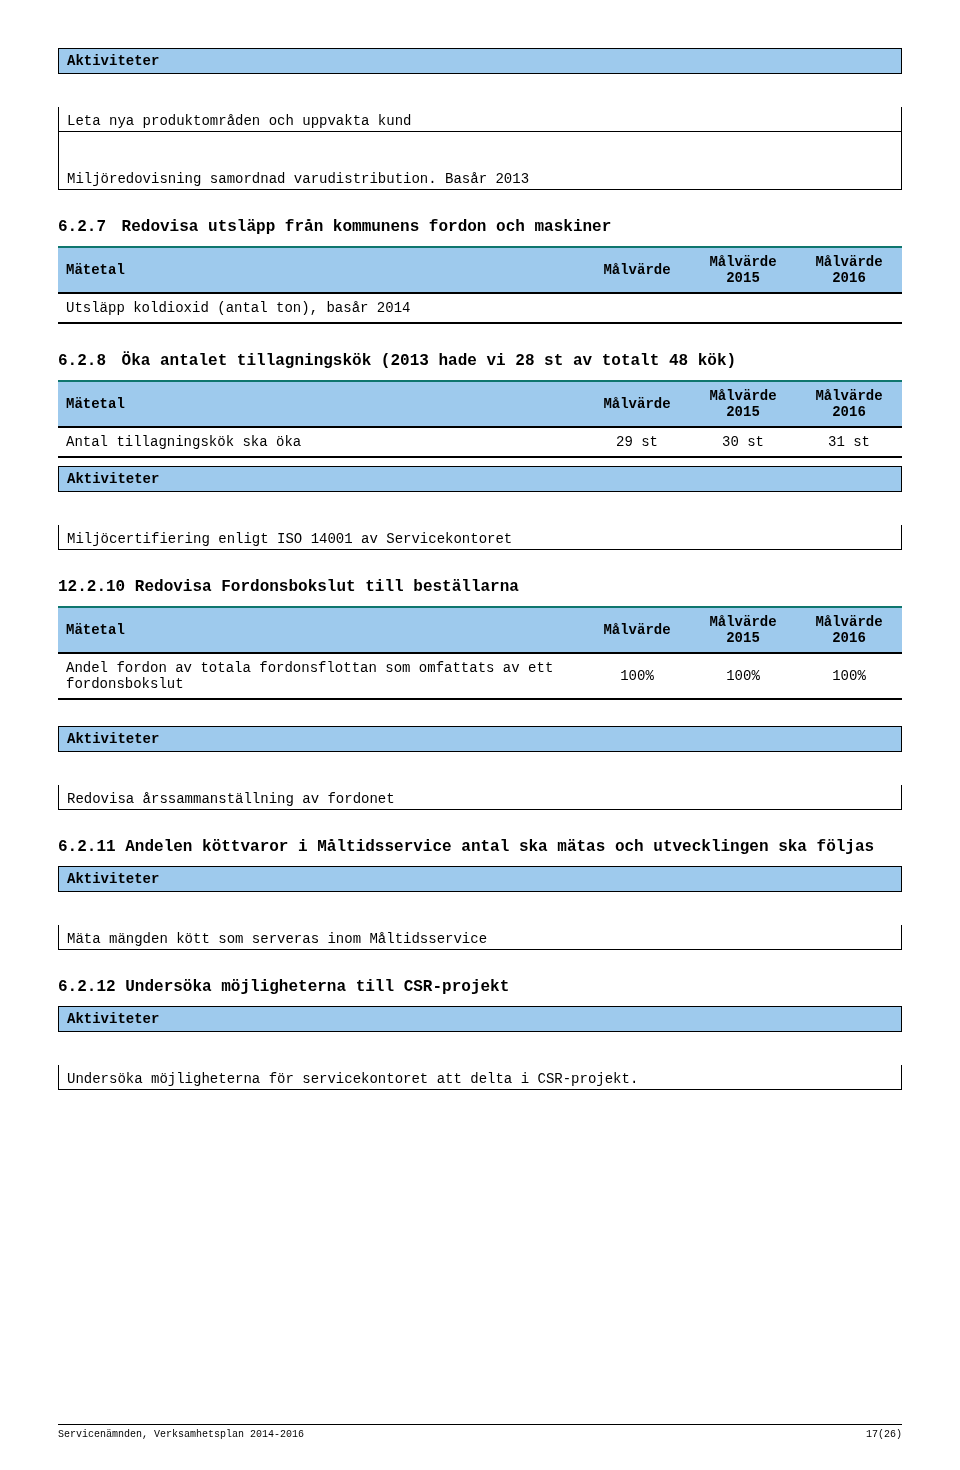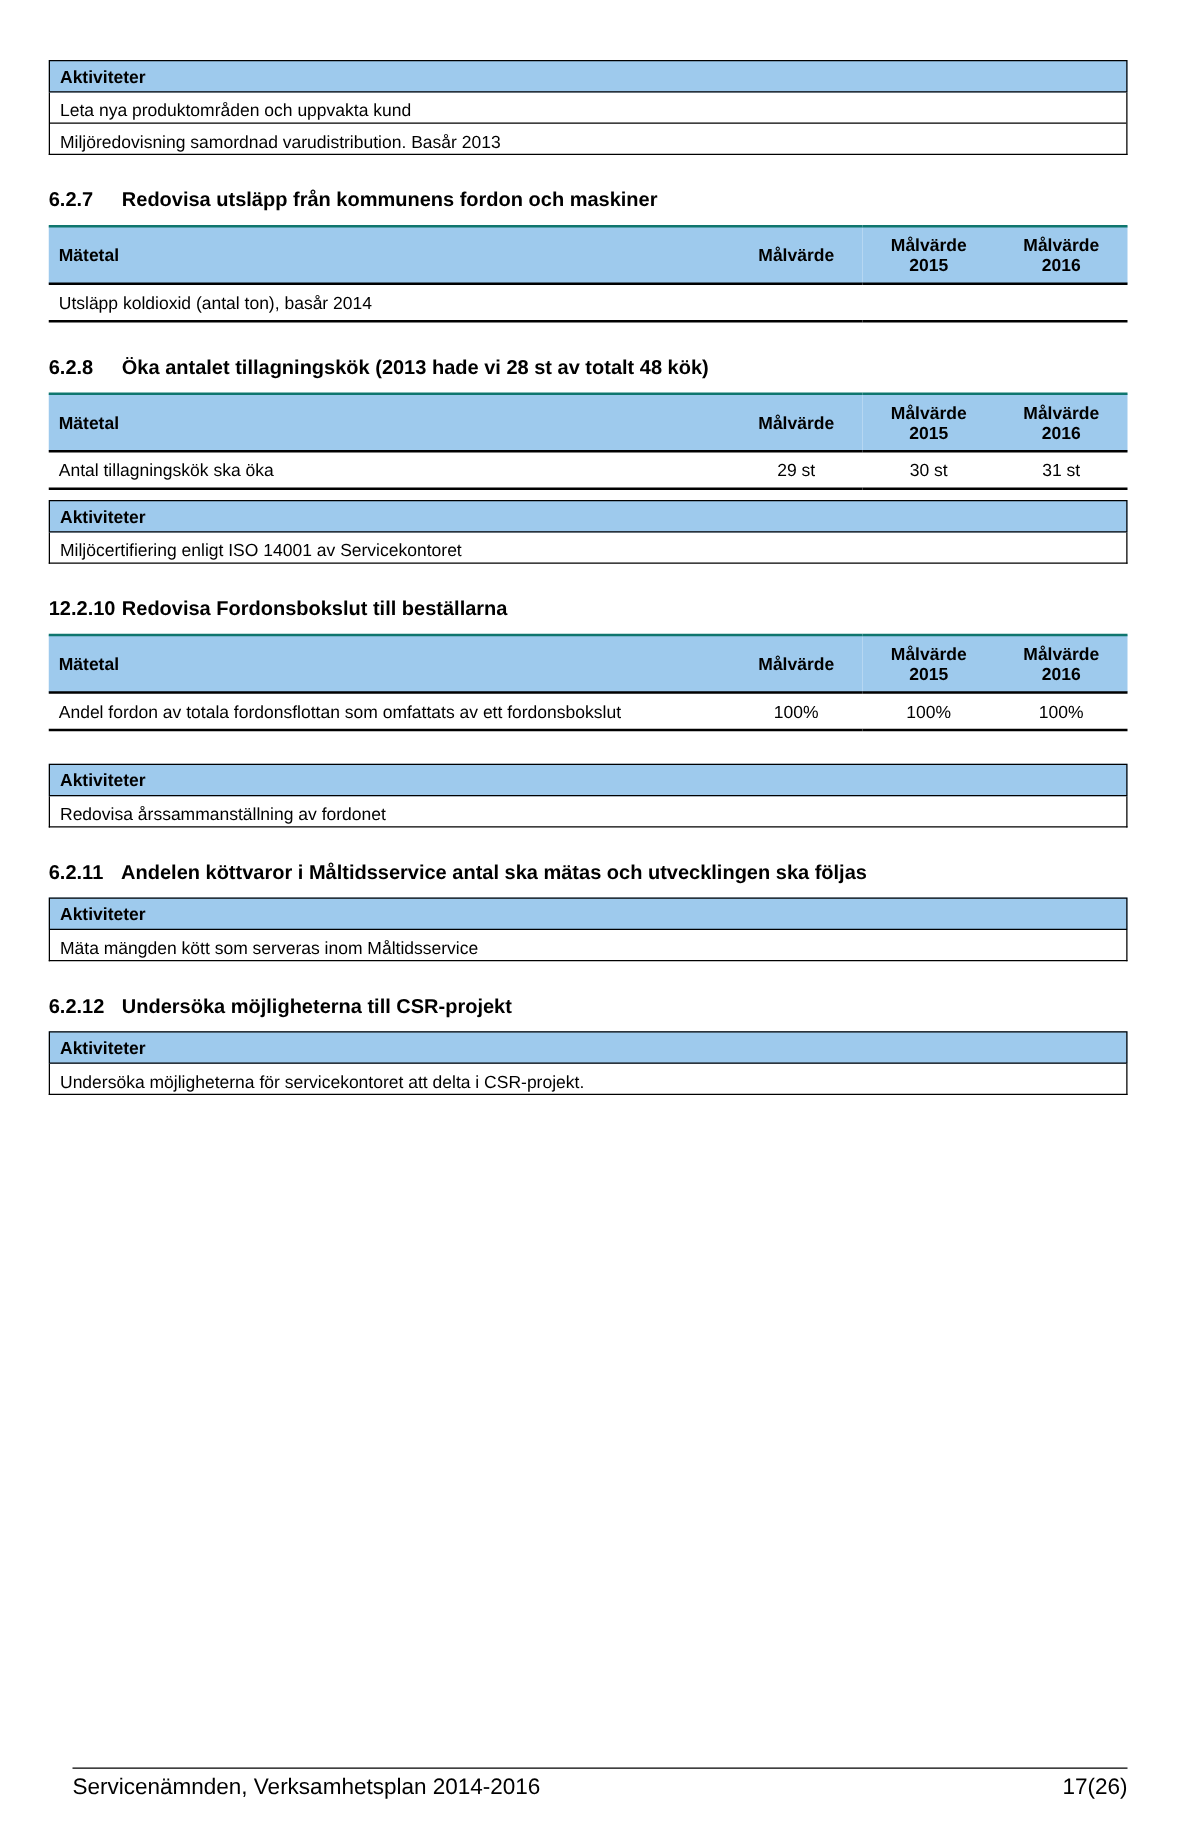--- a/index.html
+++ b/index.html
@@ -4,36 +4,38 @@
 <style>
   html, body {
     margin: 0;
     padding: 0;
     background: #fff;
     font-family: Arial, Helvetica, sans-serif;
     color: #000;
     width: 960px;
   }
   .page {
-    padding: 40px 58px 0 39px;
+    padding: 40px 58px 0 58px;
     box-sizing: border-box;
     min-height: 1470px;
     position: relative;
+    font-family: Liberation Mono, monospace;
   }
   .blue-header-box {
     background: #9ecaed;
     border: 1px solid #000;
     padding: 4px 8px;
     font-weight: bold;
     font-size: 14px;
   }
   .activity-text {
     padding: 6px 8px 2px 8px;
     font-size: 14px;
     border-bottom: 1px solid #000;
+    margin-top: 33px;
   }
   .activity-text:last-child {
     border-bottom: none;
   }
   .activity-body {
     border: 1px solid #000;
     border-top: none;
   }
   .section-heading {
     font-size: 16px;
@@ -70,21 +72,21 @@
   table.metrics tbody td.num {
     text-align: center;
   }
   .activity-block { margin-top: 8px; }
   .footer {
     position: absolute;
     bottom: 30px;
     left: 58px;
     right: 58px;
     border-top: 1px solid #000;
-    font-size: 18px;
+    font-size: 10px;
     padding-top: 4px;
   }
   .footer-row {
     display: flex;
     justify-content: space-between;
   }
 </style>
 </head>
 <body>
 

